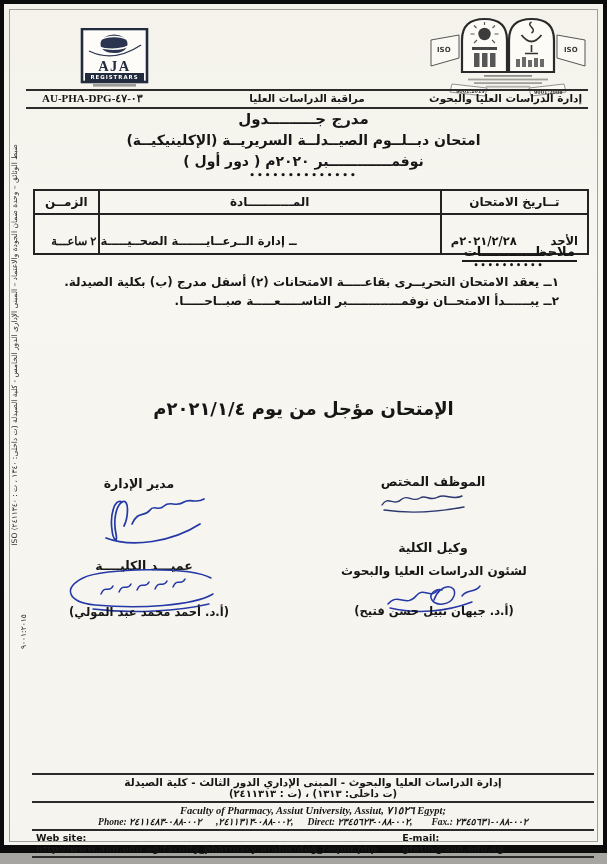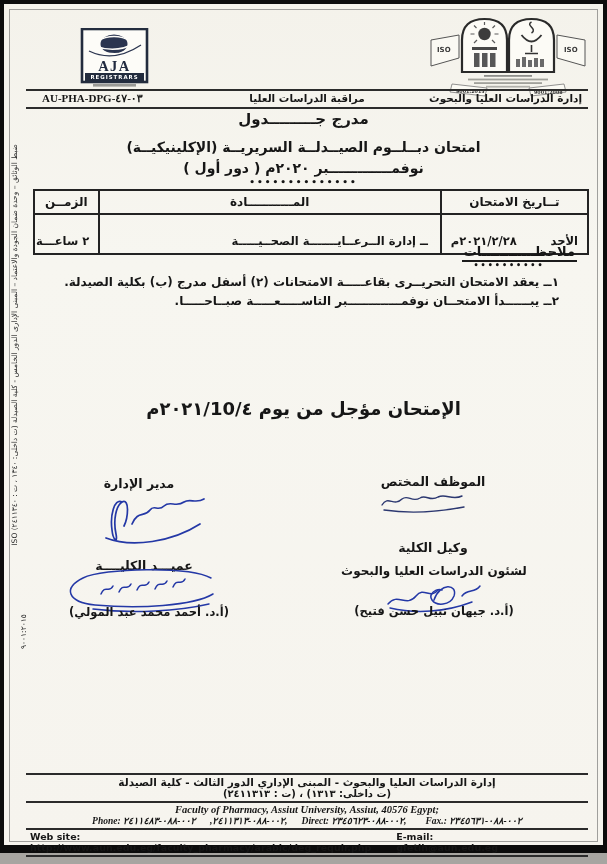--- a/index.html
+++ b/index.html
@@ -33,31 +33,31 @@
   .header-row .mid {
     position:absolute; left:0; right:0; top:1px; text-align:center;
     font-weight:bold; font-size:10.5px; direction:rtl;
   }
   .header-row .right {
     position:absolute; right:6px; top:1px; font-weight:bold; font-size:10.5px; direction:rtl;
   }
   
   .title-block { position:absolute; left:0; top:106px; width:100%; text-align:center; direction:rtl; }
   .t1 { font-size:15px; font-weight:bold; }
-  .t2 { font-size:14px; font-weight:bold; margin-top:11px; }
+  .t2 { font-size:14px; font-weight:bold; margin-top:4px; }
   .t3 { font-size:14px; font-weight:bold; margin-top:5px; }
   .tdots { font-size:9px; letter-spacing:2px; margin-top:1px; font-weight:bold; }
   
   table.exam { position:absolute; left:29px; top:185px; width:556px; border-collapse:collapse; direction:rtl; }
   table.exam th, table.exam td { border:2px solid #232323; font-weight:bold; }
   table.exam th { height:20px; font-size:12px; text-align:center; }
   table.exam td { height:32px; vertical-align:bottom; padding-bottom:5px; font-size:11.5px; }
   td.c-date { width:146px; }
-  td.c-subj { width:348px; text-align:right; padding-right:12px; }
-  td.c-time { width:62px; text-align:left; }
+  td.c-subj { width:348px; text-align:left; padding-right:12px; }
+  td.c-time { width:62px; text-align:right;font-family:Liberation Serif, serif; }
   .date-flex { display:flex; justify-content:space-between; padding:0 8px; }
   
   .notes-heading {
     position:absolute; right:26px; top:240px; direction:rtl; font-weight:bold;
     font-size:13px; border-bottom:2px solid #1c1c1c; padding:0 2px 1px 2px;
   }
   .notes-dots { position:absolute; right:30px; top:257px; width:128px; text-align:center; font-size:8px; letter-spacing:2px; font-weight:bold; }
   .notes-list { position:absolute; right:44px; left:40px; top:269px; direction:rtl; text-align:right; font-weight:bold; font-size:12px; line-height:19px; }
   
   .postpone { position:absolute; left:0; top:394px; width:100%; text-align:center; direction:rtl; font-weight:bold; font-size:18px; }
@@ -67,21 +67,21 @@
   .sig-svg   { position:absolute; }
   
   .side-rot {
     position:absolute; left:7px; top:700px; width:560px; height:17px;
     transform-origin:0 0; transform:rotate(-90deg);
     direction:rtl; color:#2f2f2f;
   }
   .side-rot .l1 { font-size:7.5px; line-height:8.5px; white-space:nowrap; text-align:right; }
   .side-rot .l2 { font-size:7.5px; line-height:8.5px; text-align:left; padding-left:55px; }
   
-  .footer { position:absolute; left:22px; top:769px; width:562px; }
+  .footer { position:absolute; left:28px; top:769px; width:562px; }
   .f-ar1 { border-top:2px solid #2b2b2b; text-align:center; direction:rtl; font-weight:bold; font-size:10.5px; padding-top:1px; }
   .f-ar2 { text-align:center; direction:rtl; font-weight:bold; font-size:10px; padding:0 0 2px 0; }
   .f-en  { border-top:2px solid #2b2b2b; font-family:"Liberation Serif",serif; font-style:italic; font-weight:bold;
            text-align:center; font-size:10.5px; direction:ltr; padding-top:1px; }
   .f-ph  { font-family:"Liberation Serif",serif; font-style:italic; font-weight:bold; text-align:center;
            font-size:9.5px; direction:ltr; white-space:pre; padding-bottom:2px; }
   .f-web { border-top:2px solid #2b2b2b; border-bottom:2px solid #2b2b2b; display:flex; justify-content:space-between;
            font-size:9.5px; font-weight:bold; direction:ltr; padding:1px 4px 2px 4px; }
   .f-web .email { margin-right:56px; }
 </style>
@@ -181,21 +181,21 @@
   </tbody>
     </table>
 
   <div class="notes-heading">ملاحظــــــــــــات</div>
   <div class="notes-dots">••••••••••</div>
   <div class="notes-list">
     <div>١ــ يعقد الامتحان التحريــرى بقاعـــــة الامتحانات (٢) أسفل مدرج (ب) بكلية الصيدلة.</div>
     <div>٢ــ يبــــــدأ الامتحــان نوفمـــــــــــــبر التاســـــعـــــة صبــاحـــــا.</div>
   </div>
 
-  <div class="postpone">الإمتحان مؤجل من يوم ٢٠٢١/10/٤م</div>
+  <div class="postpone">الإمتحان مؤجل من يوم ٢٠٢١/١/٤م</div>
 
   <div class="sig-label" style="left:367px; top:470px; width:124px;">الموظف المختص</div>
   <svg class="sig-svg" style="left:372px; top:486px;" width="95" height="26" viewBox="0 0 95 26">
     <g fill="none" stroke="#2c3870" stroke-width="1.4" stroke-linecap="round">
       <path d="M6 15 C12 5 18 17 26 9 C32 4 36 13 44 8 C50 4 54 12 62 7 C70 3 76 11 86 6"></path>
       <path d="M8 20 C35 24 62 22 88 17"></path>
     </g>
   </svg>
 
   <div class="sig-label" style="left:80px; top:472px; width:110px;">مدير الإدارة</div>
@@ -230,20 +230,20 @@
   <div class="sig-name" style="left:52px; top:601px; width:186px;">(أ.د. أحمد محمد عبد المولي)</div>
 
   <div class="side-rot">
     <div class="l1">ضبط الوثائق – وحدة ضمان الجودة والاعتماد – المبنى الإدارى الدور الخامس - كلية الصيدلة (ت داخلى: ١٣٤٠ ، ت : ٢٤١١٣٤٠) ISO</div>
     <div class="l2">٩٠٠١:٢٠١٥</div>
   </div>
 
   <div class="footer">
     <div class="f-ar1">إدارة الدراسات العليا والبحوث - المبنى الإداري الدور الثالث - كلية الصيدلة</div>
     <div class="f-ar2">(ت داخلى: ١٣١٣) ، (ت : ٢٤١١٣١٣)</div>
-    <div class="f-en">Faculty of Pharmacy, Assiut University, Assiut, 40576 Egypt;</div>
+    <div class="f-en">Faculty of Pharmacy, Assiut University, Assiut, ٧١٥٢٦ Egypt;</div>
     <div class="f-ph">Phone: ٠٠٢-٠٨٨-٢٤١١٣١٣,      ٠٠٢-٠٨٨-٢٤١١٤٨٣,      Direct: ٠٠٢-٠٨٨-٢٣٤٥٦٢٣,        Fax.: ٠٠٢-٠٨٨-٢٣٤٥٦٣١</div>
     <div class="f-web">
       <span>Web site: http://www.aun.edu.eg/faculty_pharmacy/arabic/deg_requir.php</span>
       <span class="email">E-mail: gfetih@aun.edu.eg</span>
     </div>
   </div>
 </div>
 
 </body></html>

